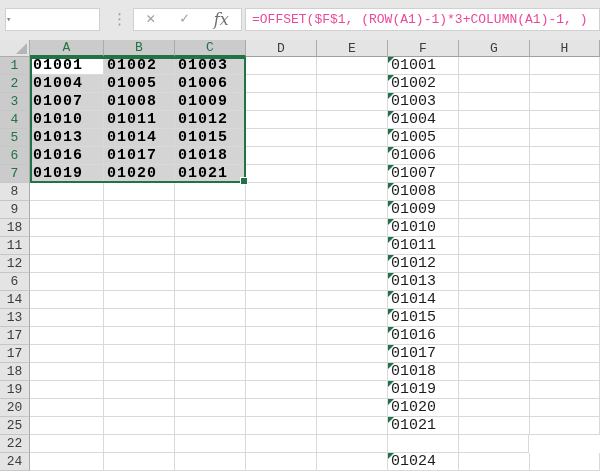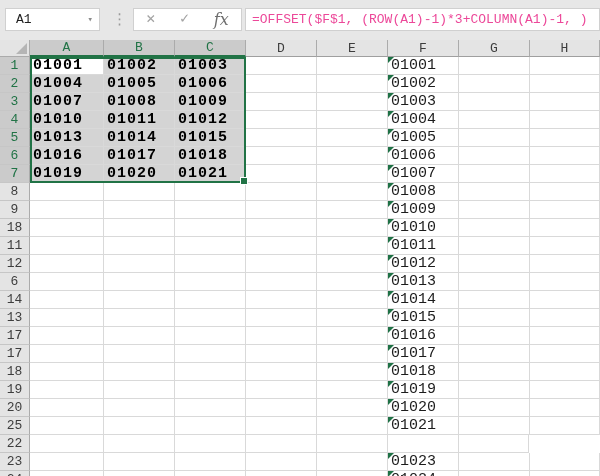--- a/index.html
+++ b/index.html
@@ -55,21 +55,20 @@
   .fill-handle{position:absolute;right:-4px;bottom:-4px;width:6px;height:6px;
                background:#217346;border:1px solid #fff;}
 </style>
 </head>
 <body>
 
 <div class="app">
 
   <div class="formula-row">
     <div class="name-box">
-      <span class="val">A1</span>
       <span class="dd">▾</span>
     </div>
     <div class="fxsep">⋮</div>
     <div class="fx-buttons">
       <span class="ic">✕</span>
       <span class="ic">✓</span>
       <span class="ic-fx">fx</span>
     </div>
     <div class="formula-bar">=OFFSET($F$1, (ROW(A1)-1)*3+COLUMN(A1)-1, )</div>
   </div>
@@ -324,31 +323,20 @@
           <div class="row-h">22</div>
           <div class="cell" style="width: 74px;"></div>
           <div class="cell" style="width: 71px;"></div>
           <div class="cell" style="width: 71px;"></div>
           <div class="cell" style="width: 71px;"></div>
           <div class="cell" style="width: 71px;"></div>
           <div class="cell" style="width: 71px;"></div>
           <div class="cell" style="width: 70px;"></div>
         </div>
         <div class="grid-row">
-          <div class="row-h">23</div>
-          <div class="cell" style="width: 74px;"></div>
-          <div class="cell" style="width: 71px;"></div>
-          <div class="cell" style="width: 71px;"></div>
-          <div class="cell" style="width: 71px;"></div>
-          <div class="cell" style="width: 71px;"></div>
-          <div class="cell" style="width: 71px;"><span class="err-tri"></span>01023</div>
-          <div class="cell" style="width: 71px;"></div>
-          <div class="cell" style="width: 70px;"></div>
-        </div>
-        <div class="grid-row">
           <div class="row-h">24</div>
           <div class="cell" style="width: 74px;"></div>
           <div class="cell" style="width: 71px;"></div>
           <div class="cell" style="width: 71px;"></div>
           <div class="cell" style="width: 71px;"></div>
           <div class="cell" style="width: 71px;"></div>
           <div class="cell" style="width: 71px;"><span class="err-tri"></span>01024</div>
           <div class="cell" style="width: 71px;"></div>
           <div class="cell" style="width: 70px;"></div>
         </div>

